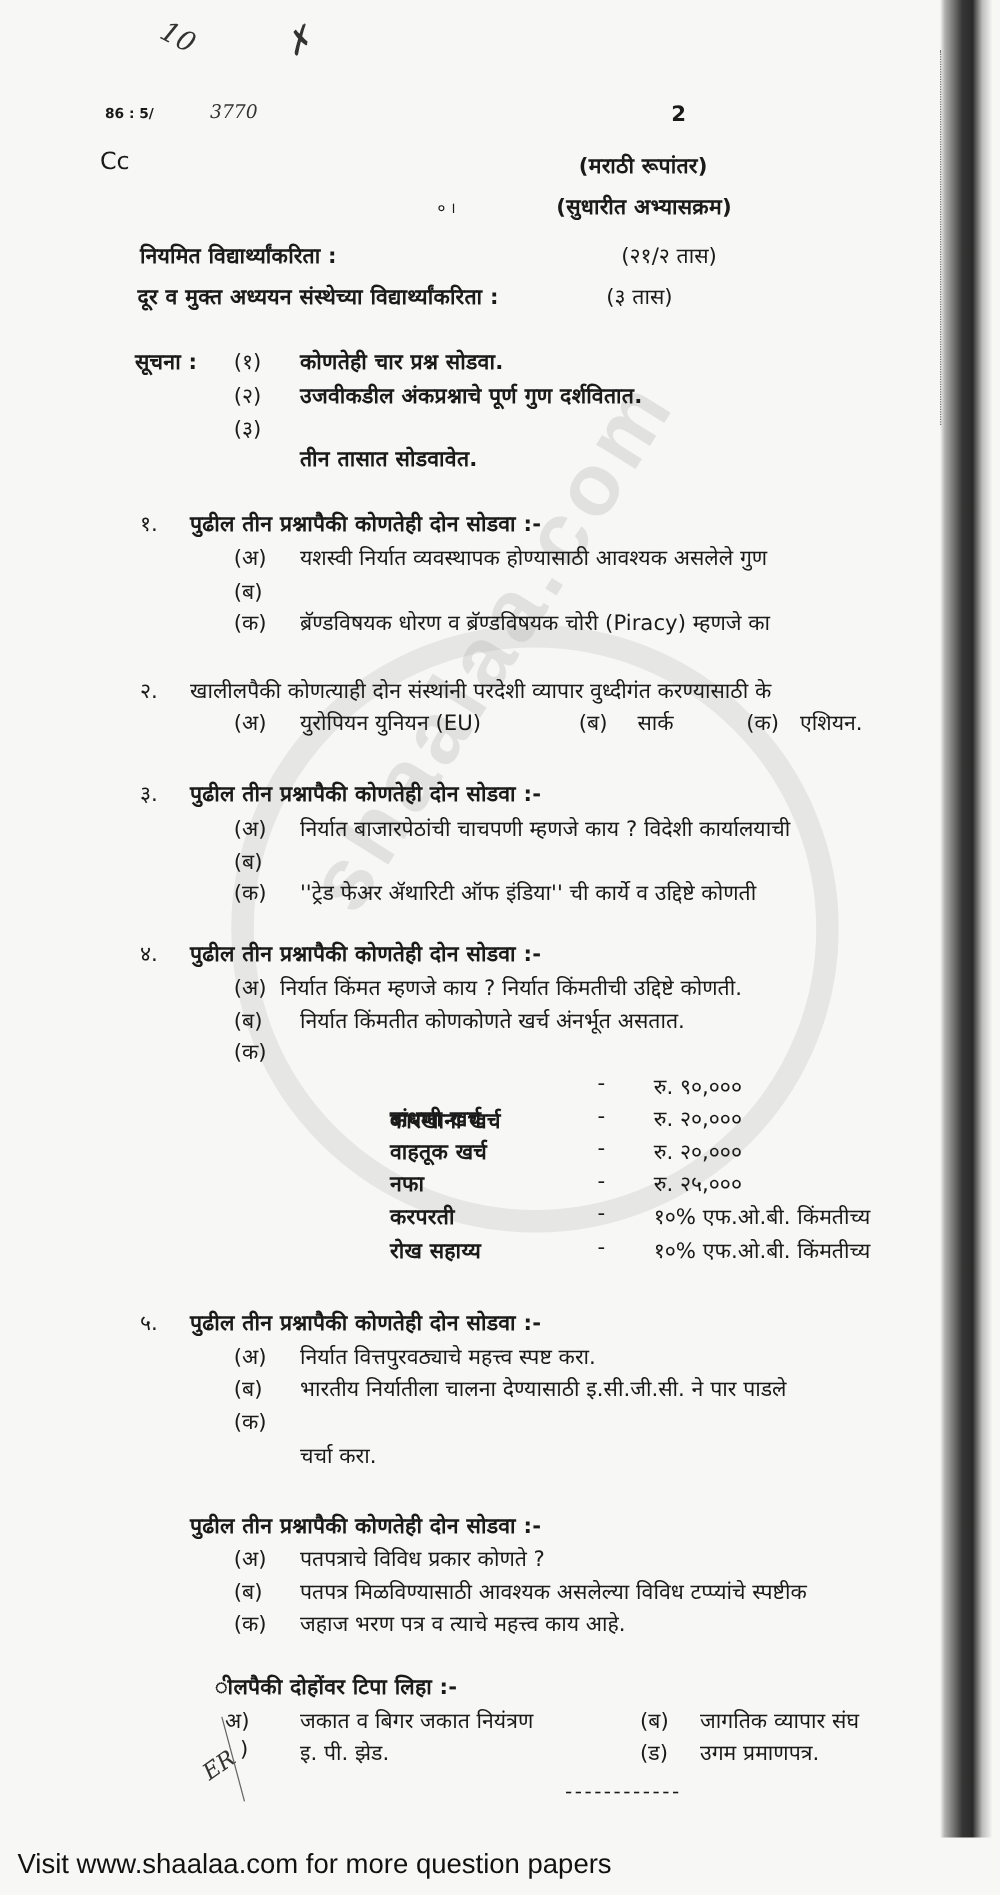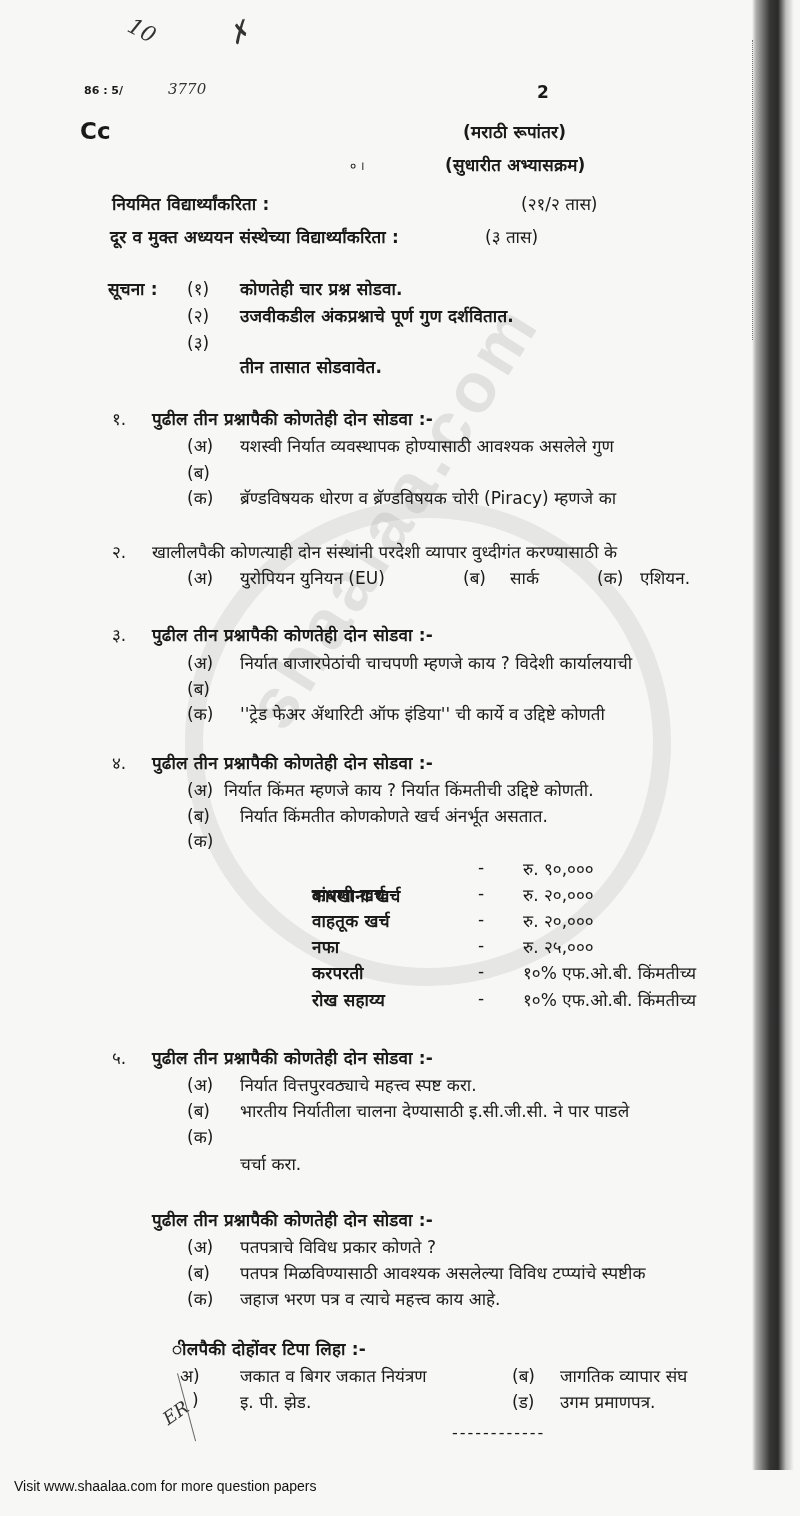--- a/index.html
+++ b/index.html
@@ -27,46 +27,46 @@
   .watermark-circle {
     position:absolute; left:185px; top:500px; width:450px; height:450px;
     border:18px solid rgba(180,180,180,0.25); border-radius:50%;
     pointer-events:none;
   }
   .watermark-text {
     position:absolute; left:230px; top:700px; font-size:70px; font-weight:bold;
     color:rgba(170,170,170,0.28); transform:rotate(-58deg); transform-origin:left top;
     font-family:"Liberation Sans", sans-serif; letter-spacing:6px; pointer-events:none;
   }
-  .footer { font-family:"Liberation Sans", sans-serif; font-size:14px; color:#111; }
+  .footer { font-family:"Liberation Sans", sans-serif; font-size:22px; color:#111; }
   .dash { letter-spacing:2px; font-size:16px; }
 </style>
 </head>
 <body>
 
 <div class="page">
 
   <div class="watermark-circle"></div>
   <div class="watermark-text">shaalaa.com</div>
 
   <div class="right-edge-top"></div>
   <div class="right-edge"></div>
 
   <div class="abs hand" style="left:128px;top:18px;font-size:22px;transform:rotate(28deg);">10</div>
   <div class="abs hand" style="left:228px;top:18px;font-size:26px;transform:rotate(-30deg);">✗</div>
   <div class="abs small" style="left:84px;top:84px;">86 : 5/</div>
   <div class="abs hand" style="left:168px;top:80px;font-size:15px;">3770</div>
   <div class="abs" style="left:537px;top:82px;font-size:17px;font-weight:bold;">2</div>
-  <div class="abs" style="left:80px;top:118px;font-size:23px;font-weight:bold;">Cc</div>
+  <div class="abs" style="left:80px;top:118px;font-size:19px;font-weight:normal;">Cc</div>
   <div class="abs dev" style="left:463px;top:120px;">(मराठी रूपांतर)</div>
   <div class="abs" style="left:350px;top:157px;font-size:12px;">० ।</div>
   <div class="abs dev" style="left:445px;top:153px;">(सुधारीत अभ्यासक्रम)</div>
 
   <div class="abs dev" style="left:112px;top:192px;">नियमित विद्यार्थ्यांकरिता :</div>
-  <div class="abs dev-n" style="left:497px;top:192px;margin-left:24px;">(२१/२ तास)</div>
+  <div class="abs dev-n" style="left:497px;top:192px;">(२१/२ तास)</div>
   <div class="abs dev" style="left:110px;top:225px;">दूर व मुक्त अध्ययन संस्थेच्या विद्यार्थ्यांकरिता :</div>
   <div class="abs dev-n" style="left:485px;top:225px;">(३ तास)</div>
 
   <div class="abs dev" style="left:108px;top:277px;">सूचना :</div>
   <div class="abs dev-n" style="left:187px;top:277px;">(१)</div>
   <div class="abs dev" style="left:240px;top:277px;">कोणतेही चार प्रश्न सोडवा.</div>
   <div class="abs dev-n" style="left:187px;top:304px;">(२)</div>
   <div class="abs dev" style="left:240px;top:304px;">उजवीकडील अंकप्रश्नाचे पूर्ण गुण दर्शवितात.</div>
   <div class="abs dev-n" style="left:187px;top:331px;">(३)</div>
   <div class="abs dev" style="left:240px;top:355px;">तीन तासात सोडवावेत.</div>

